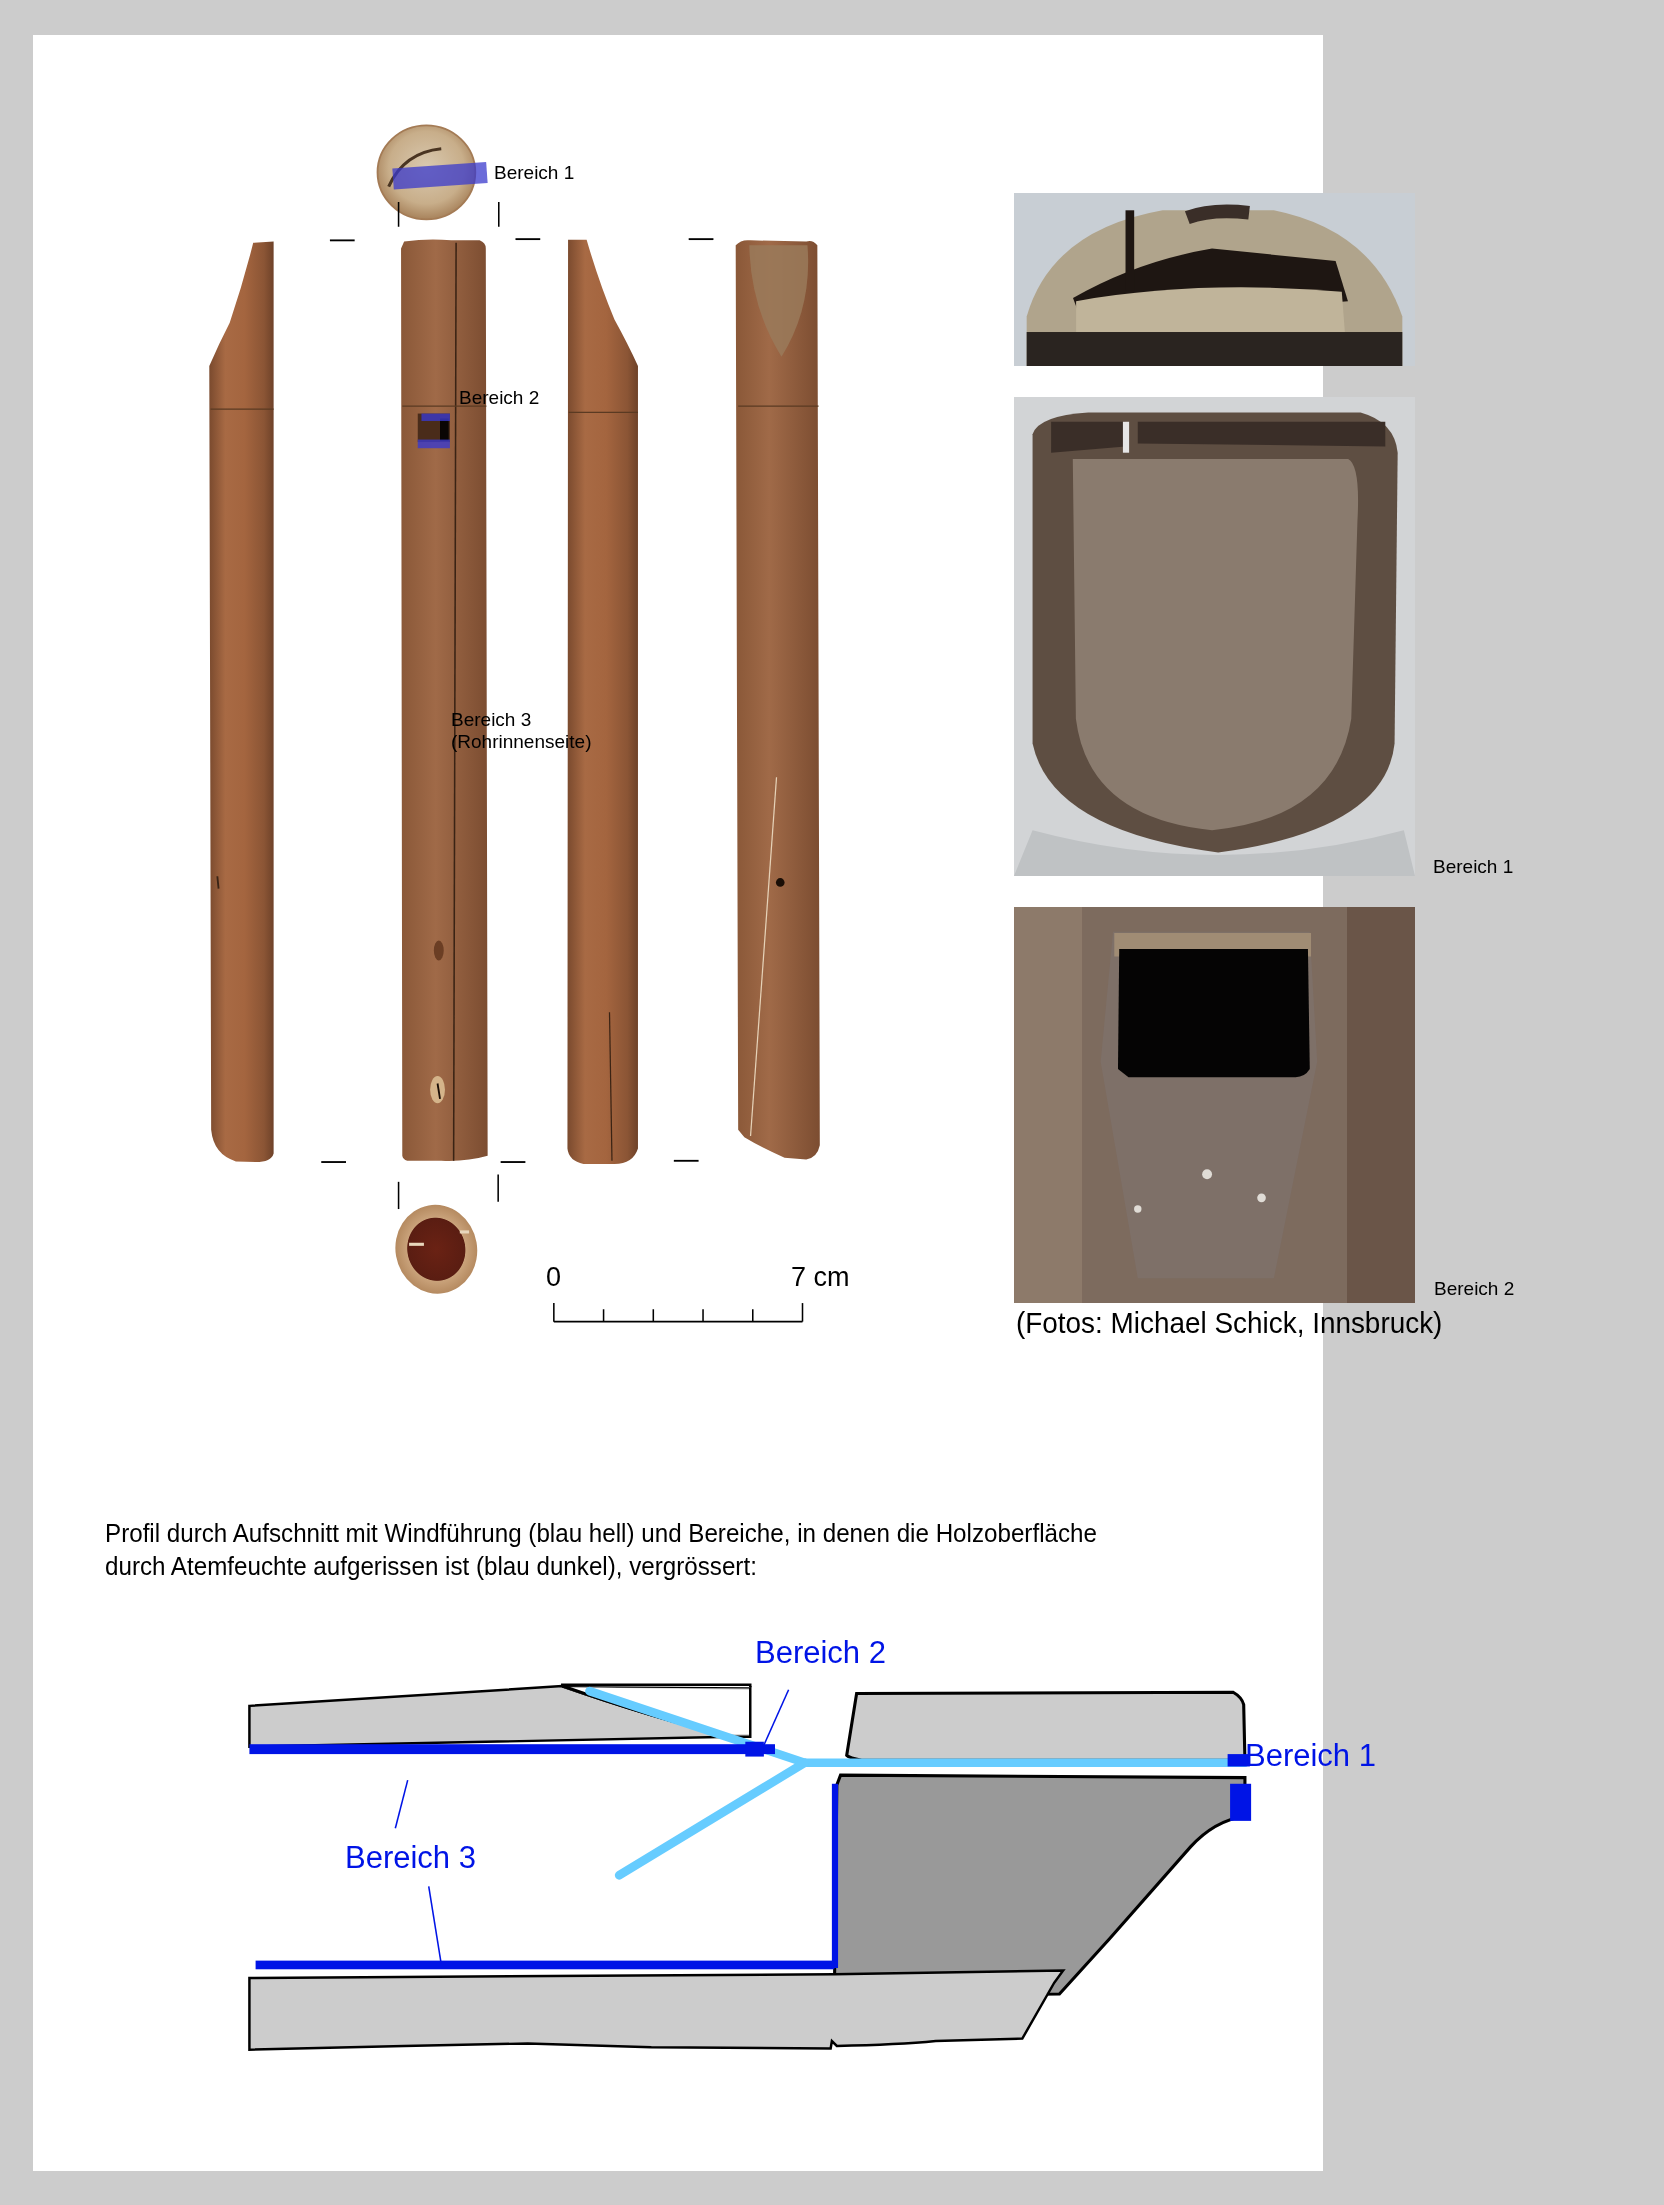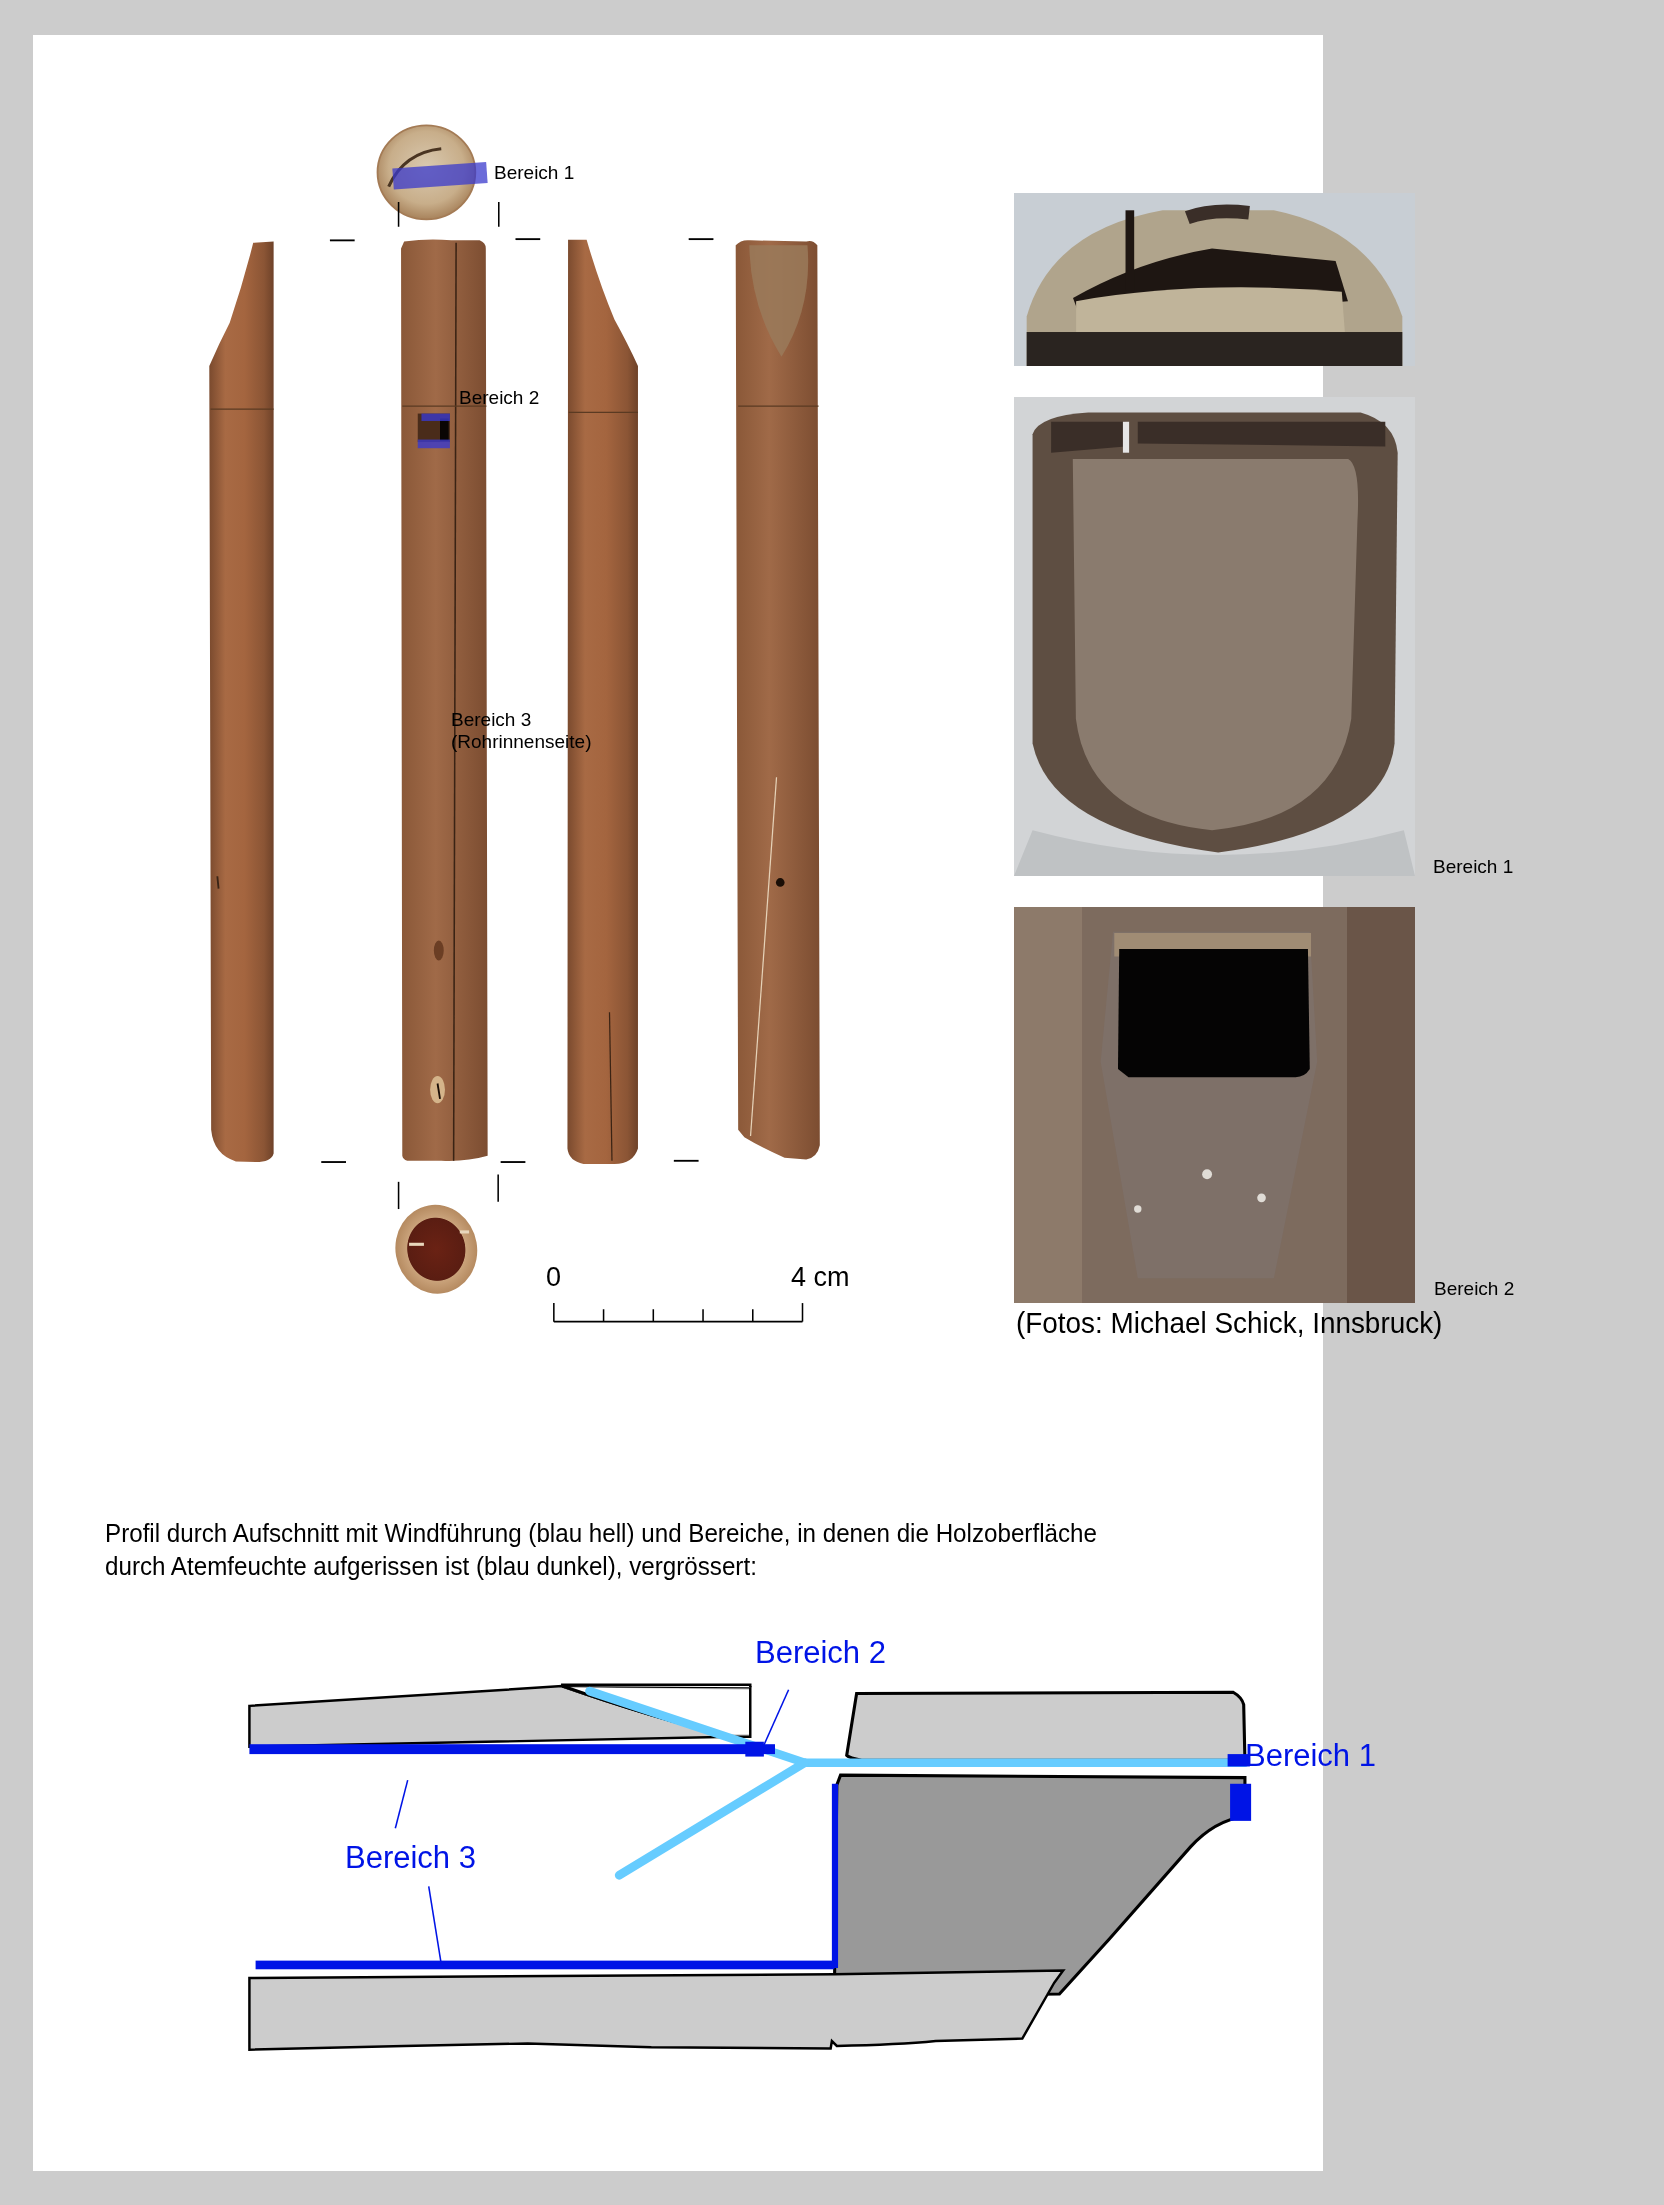--- a/index.html
+++ b/index.html
@@ -118,21 +118,21 @@
   </svg>
 
   <div class="abs lbl-small" style="left:461px;top:127px;">Bereich 1</div>
   <div class="abs lbl-small" style="left:426px;top:352px;">Bereich 2</div>
   <div class="abs lbl-small" style="left:418px;top:674px;">
     <div>Bereich 3</div>
     <div>(Rohrinnenseite)</div>
   </div>
 
   <div class="abs lbl-mid" style="left:513px;top:1227px;">0</div>
-  <div class="abs lbl-mid" style="left:758px;top:1227px;">4 cm</div>
+  <div class="abs lbl-mid" style="left:758px;top:1227px;">7 cm</div>
 
   <div class="photo" style="left:981px;top:158px;width:401px;height:173px;background:#c8ced4;">
     <svg width="401" height="173" style="left:0;top:0;" viewBox="0 0 648 280">
       <path d="M20 280 L20 200 Q60 60 240 28 L420 28 Q580 60 628 200 L628 280 Z" fill="#b0a48c"></path>
       <path d="M95 170 Q200 110 320 90 L520 110 L540 175 L110 210 Z" fill="#1e1612"></path>
       <path d="M100 175 Q300 140 530 160 L535 225 L100 230 Z" fill="#c0b49a"></path>
       <rect x="20" y="225" width="608" height="55" fill="#2a2420"></rect>
       <rect x="180" y="28" width="14" height="130" fill="#1e1612"></rect>
       <path d="M280 40 Q320 25 380 32" stroke="#3a2e28" stroke-width="22" fill="none"></path>
     </svg>

